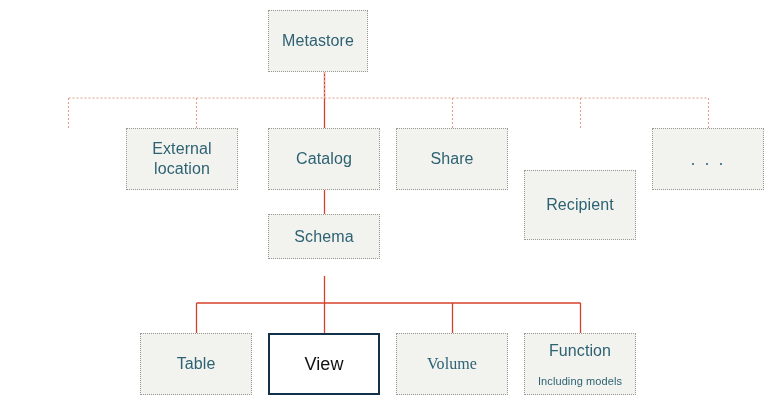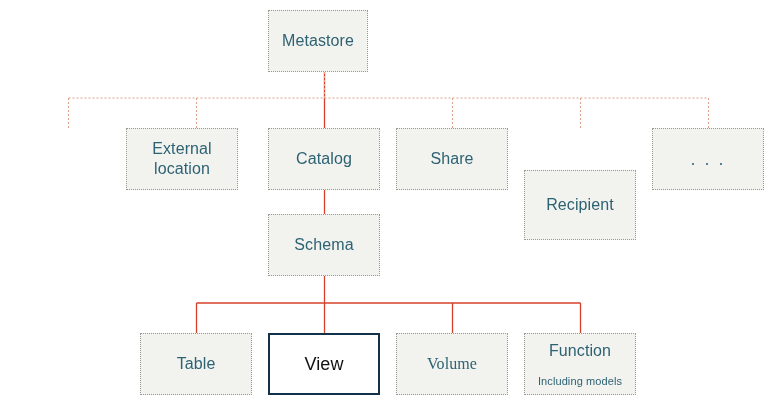--- a/index.html
+++ b/index.html
@@ -120,21 +120,21 @@
   </div>
 
   <div class="node" style="left:524px;top:132px;width:112px;height:70px;margin-top:38px;">
     <span class="label">Recipient</span>
   </div>
 
   <div class="node ellipsis" style="left:652px;top:128px;width:112px;height:62px;">
     <span class="label">. . .</span>
   </div>
 
-  <div class="node" style="left:268px;top:214px;width:112px;height:62px;">
+  <div class="node" style="left:268px;top:214px;width:112px;height:45px;">
     <span class="label">Schema</span>
   </div>
 
   <div class="node" style="left:140px;top:333px;width:112px;height:62px;">
     <span class="label">Table</span>
   </div>
 
   <div class="node highlight" style="left:268px;top:333px;width:112px;height:62px;">
     <span class="label">View</span>
   </div>

